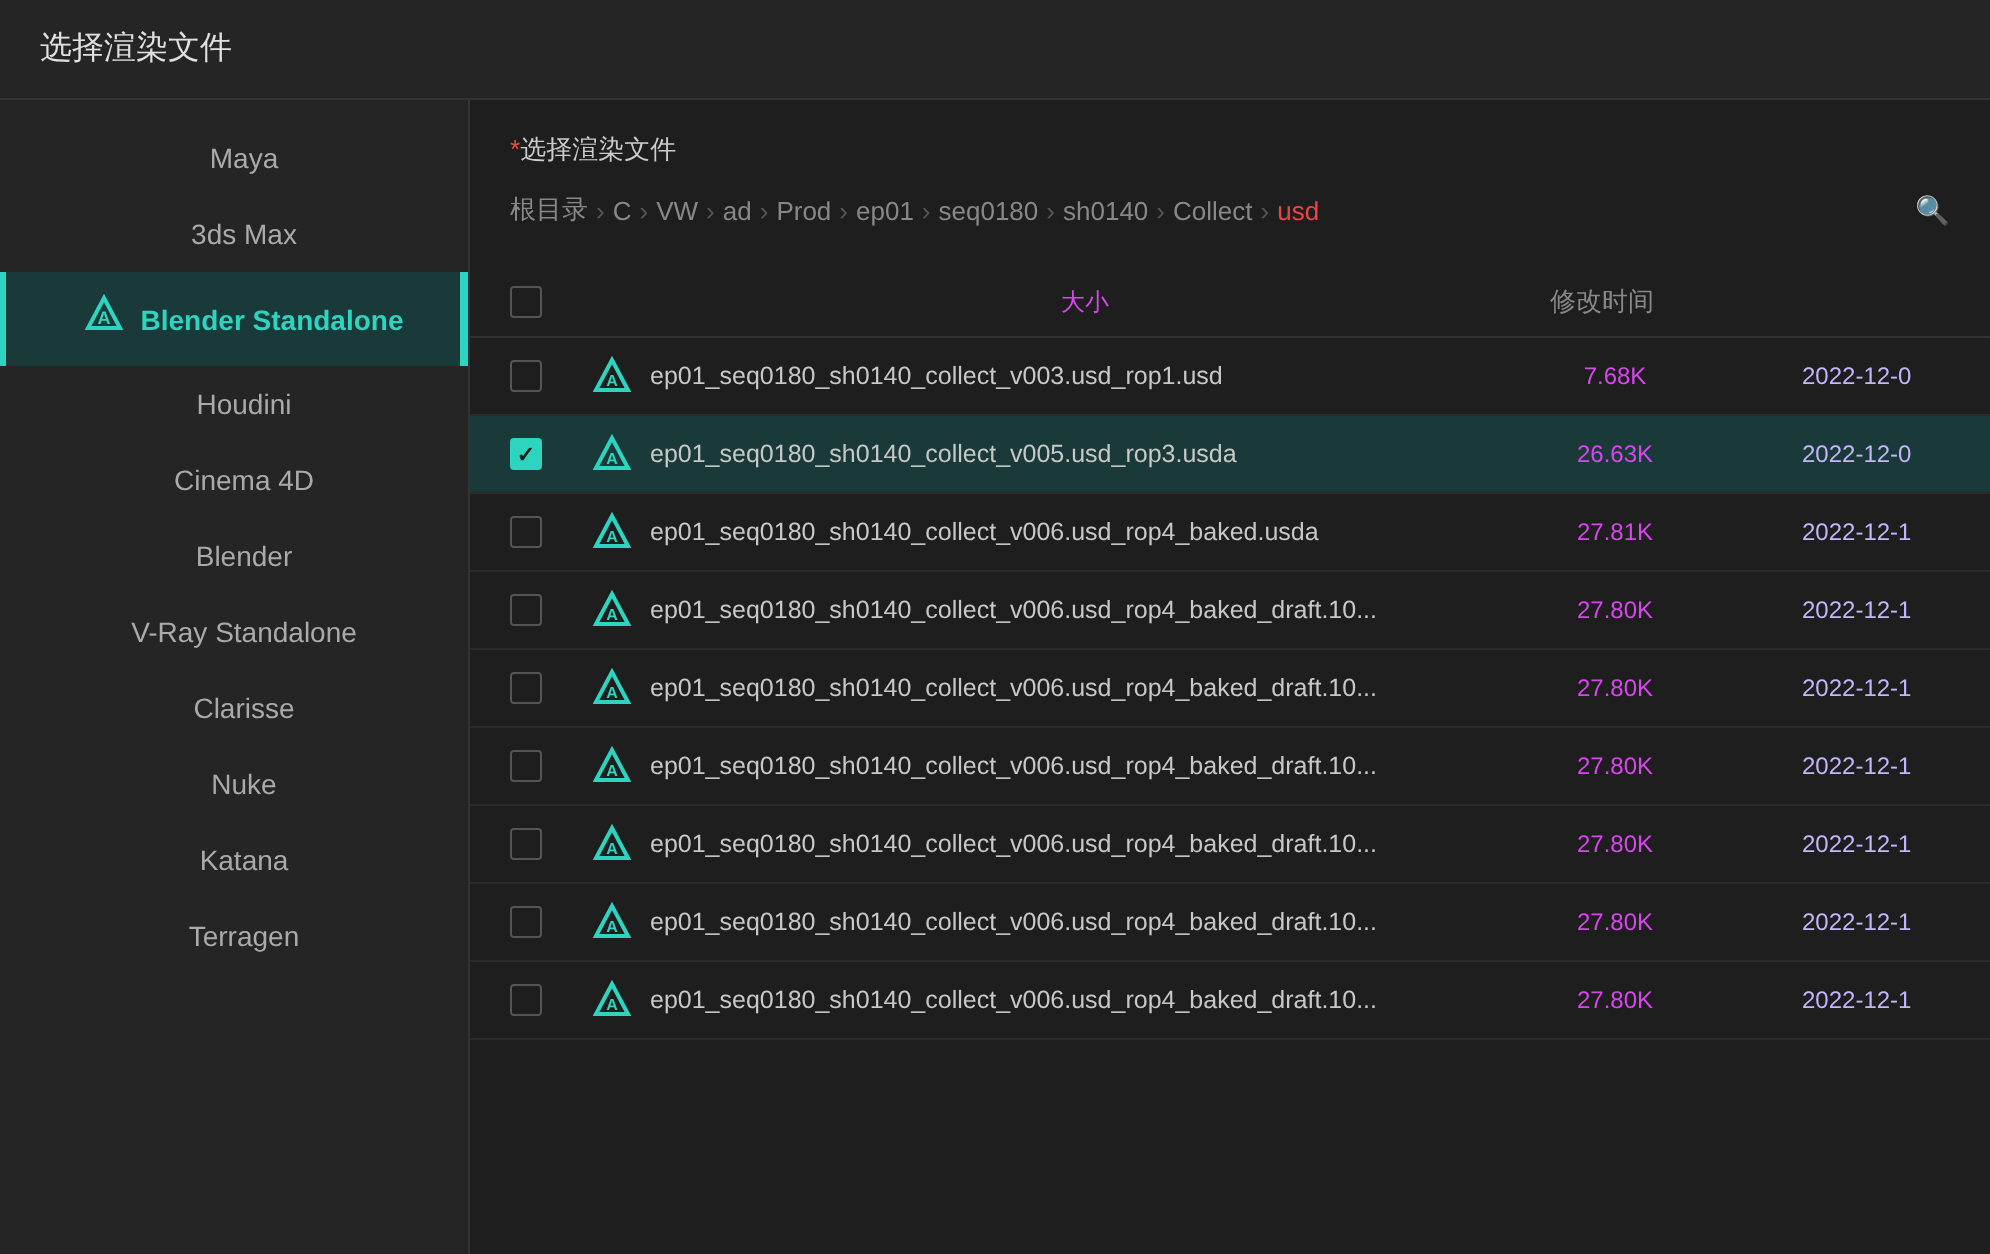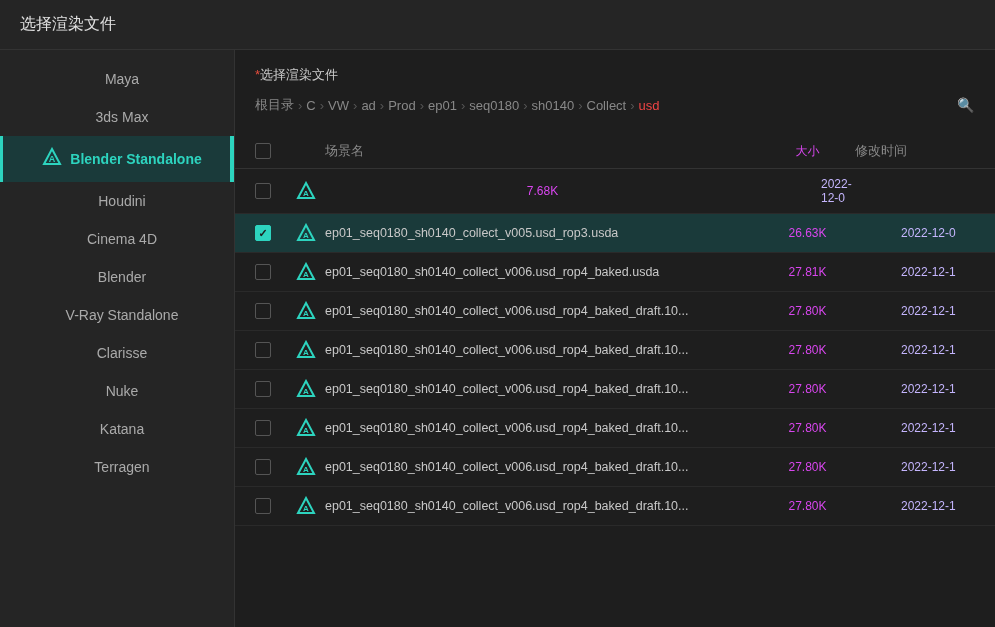--- a/index.html
+++ b/index.html
@@ -319,36 +319,36 @@
       </div>
     </div>
 
     <div class="file-table">
 
       <div class="table-header">
         <div>
           <div class="cb"></div>
         </div>
         <div></div>
-        <div>场景名</div>
         <div class="file-size">大小</div>
         <div>修改时间</div>
       </div>
 
       <div id="table-rows">
           <div class="table-row">
     <div>
       <div class="cb "></div>
     </div>
     <div class="arnold-icon">
               <svg viewBox="0 0 20 20" width="18" height="18" fill="none">
     <polygon points="10,2 18,17 2,17" fill="none" stroke="#2dd4bf" stroke-width="2"></polygon>
     <text x="10" y="15" text-anchor="middle" fill="#2dd4bf" font-size="8" font-weight="bold" font-family="Arial">A</text>
   </svg>
             </div>
+    <div class="file-name">ep01_seq0180_sh0140_collect_v003.usd_rop1.usd</div>
     <div class="file-size">7.68K</div>
     <div class="file-date">2022-12-0</div>
   </div>
           <div class="table-row selected">
     <div>
       <div class="cb checked"></div>
     </div>
     <div class="arnold-icon">
               <svg viewBox="0 0 20 20" width="18" height="18" fill="none">
     <polygon points="10,2 18,17 2,17" fill="none" stroke="#2dd4bf" stroke-width="2"></polygon>

